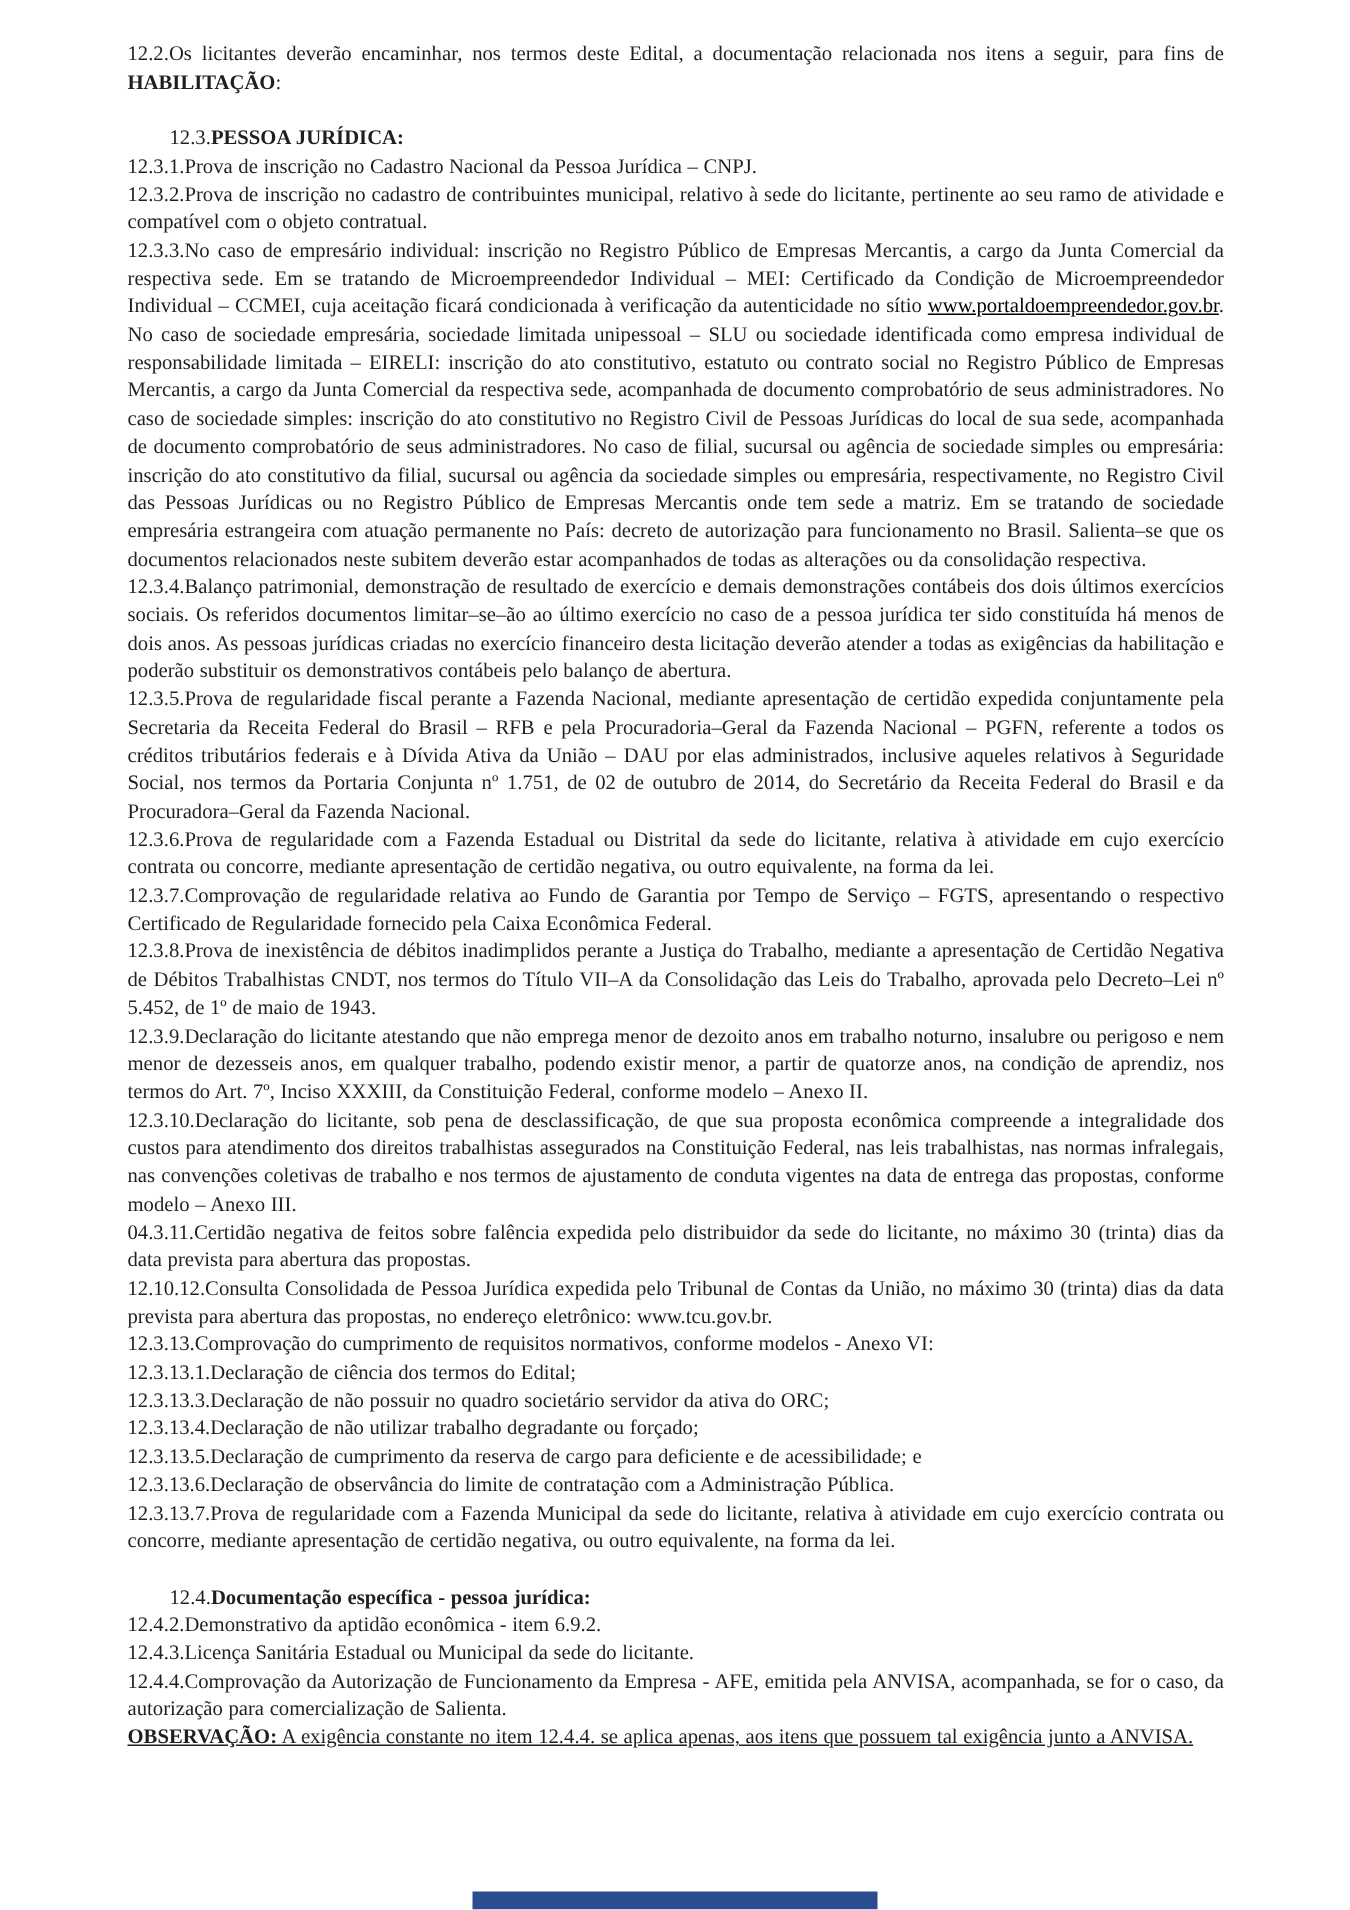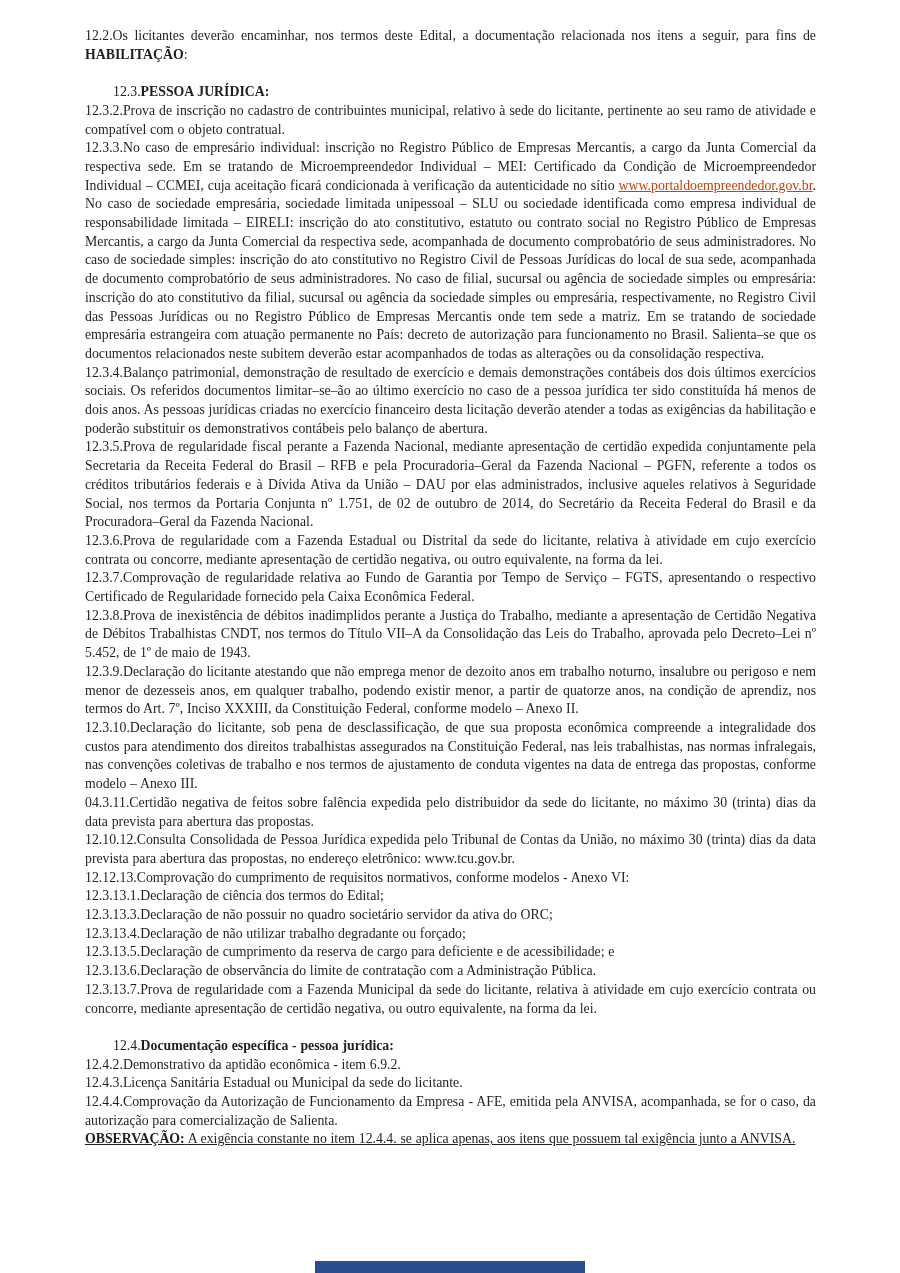--- a/index.html
+++ b/index.html
@@ -23,53 +23,54 @@
   .para {
     margin: 0;
     text-align: justify;
     word-spacing: 0.02em;
   }
   .para.gap { margin-top: 18.7px; margin-left: 28px; }
   .b { font-weight: bold; }
   .i { }
   .u { text-decoration: underline; }
   a.link {
-    color: #c2410c;
+    color: #000000;
     text-decoration: underline;
     cursor: pointer;
   }
   .footer-bar {
     position: absolute;
     bottom: 0;
     left: 50%;
     transform: translateX(-50%);
     width: 270px;
     height: 12px;
     background: #2a4d8f;
   }
 </style>
 </head>
 <body style="background: rgb(255, 255, 255);">
 
 <div class="page" style="color: rgb(31, 31, 31);">
   <div>
       <p class="para"><span>12.2.Os licitantes deverão encaminhar, nos termos deste Edital, a documentação relacionada nos itens a seguir, para fins de </span><span class="b">HABILITAÇÃO</span><span>:</span></p>
       <p class="para gap"><span>12.3.</span><span class="b">PESSOA JURÍDICA:</span></p>
+      <p class="para"><span>12.3.1.Prova de inscrição no Cadastro Nacional da Pessoa Jurídica – CNPJ.</span></p>
       <p class="para"><span>12.3.2.Prova de inscrição no cadastro de contribuintes municipal, relativo à sede do licitante, pertinente ao seu ramo de atividade e compatível com o objeto contratual.</span></p>
       <p class="para"><span>12.3.3.No caso de empresário individual: inscrição no Registro Público de Empresas Mercantis, a cargo da Junta Comercial da respectiva sede. Em se tratando de Microempreendedor Individual – MEI: Certificado da Condição de Microempreendedor Individual – CCMEI, cuja aceitação ficará condicionada à verificação da autenticidade no sítio </span><a href="#" class="link">www.portaldoempreendedor.gov.br</a><span>. No caso de sociedade empresária, sociedade limitada unipessoal – SLU ou sociedade identificada como empresa individual de responsabilidade limitada – EIRELI: inscrição do ato constitutivo, estatuto ou contrato social no Registro Público de Empresas Mercantis, a cargo da Junta Comercial da respectiva sede, acompanhada de documento comprobatório de seus administradores. No caso de sociedade simples: inscrição do ato constitutivo no Registro Civil de Pessoas Jurídicas do local de sua sede, acompanhada de documento comprobatório de seus administradores. No caso de filial, sucursal ou agência de sociedade simples ou empresária: inscrição do ato constitutivo da filial, sucursal ou agência da sociedade simples ou empresária, respectivamente, no Registro Civil das Pessoas Jurídicas ou no Registro Público de Empresas Mercantis onde tem sede a matriz. Em se tratando de sociedade empresária estrangeira com atuação permanente no País: decreto de autorização para funcionamento no Brasil. Salienta–se que os documentos relacionados neste subitem deverão estar acompanhados de todas as alterações ou da consolidação respectiva.</span></p>
       <p class="para"><span>12.3.4.Balanço patrimonial, demonstração de resultado de exercício e demais demonstrações contábeis dos dois últimos exercícios sociais. Os referidos documentos limitar–se–ão ao último exercício no caso de a pessoa jurídica ter sido constituída há menos de dois anos. As pessoas jurídicas criadas no exercício financeiro desta licitação deverão atender a todas as exigências da habilitação e poderão substituir os demonstrativos contábeis pelo balanço de abertura.</span></p>
       <p class="para"><span>12.3.5.Prova de regularidade fiscal perante a Fazenda Nacional, mediante apresentação de certidão expedida conjuntamente pela Secretaria da Receita Federal do Brasil – RFB e pela Procuradoria–Geral da Fazenda Nacional – PGFN, referente a todos os créditos tributários federais e à Dívida Ativa da União – DAU por elas administrados, inclusive aqueles relativos à Seguridade Social, nos termos da Portaria Conjunta nº 1.751, de 02 de outubro de 2014, do Secretário da Receita Federal do Brasil e da Procuradora–Geral da Fazenda Nacional.</span></p>
       <p class="para"><span>12.3.6.Prova de regularidade com a Fazenda Estadual ou Distrital da sede do licitante, relativa à atividade em cujo exercício contrata ou concorre, mediante apresentação de certidão negativa, ou outro equivalente, na forma da lei.</span></p>
       <p class="para"><span>12.3.7.Comprovação de regularidade relativa ao Fundo de Garantia por Tempo de Serviço – FGTS, apresentando o respectivo Certificado de Regularidade fornecido pela Caixa Econômica Federal.</span></p>
       <p class="para"><span>12.3.8.Prova de inexistência de débitos inadimplidos perante a Justiça do Trabalho, mediante a apresentação de Certidão Negativa de Débitos Trabalhistas CNDT, nos termos do Título VII–A da Consolidação das Leis do Trabalho, aprovada pelo Decreto–Lei nº 5.452, de 1º de maio de 1943.</span></p>
       <p class="para"><span>12.3.9.Declaração do licitante atestando que não emprega menor de dezoito anos em trabalho noturno, insalubre ou perigoso e nem menor de dezesseis anos, em qualquer trabalho, podendo existir menor, a partir de quatorze anos, na condição de aprendiz, nos termos do Art. 7º, Inciso XXXIII, da Constituição Federal, conforme modelo – Anexo II.</span></p>
       <p class="para"><span>12.3.10.Declaração do licitante, sob pena de desclassificação, de que sua proposta econômica compreende a integralidade dos custos para atendimento dos direitos trabalhistas assegurados na Constituição Federal, nas leis trabalhistas, nas normas infralegais, nas convenções coletivas de trabalho e nos termos de ajustamento de conduta vigentes na data de entrega das propostas, conforme modelo – Anexo III.</span></p>
       <p class="para"><span>04.3.11.Certidão negativa de feitos sobre falência expedida pelo distribuidor da sede do licitante, no máximo 30 (trinta) dias da data prevista para abertura das propostas.</span></p>
       <p class="para"><span>12.10.12.Consulta Consolidada de Pessoa Jurídica expedida pelo Tribunal de Contas da União, no máximo 30 (trinta) dias da data prevista para abertura das propostas, no endereço eletrônico: www.tcu.gov.br.</span></p>
-      <p class="para"><span>12.12.13.Comprovação do cumprimento de requisitos normativos, conforme modelos - Anexo VI:</span></p>
+      <p class="para"><span>12.3.13.Comprovação do cumprimento de requisitos normativos, conforme modelos - Anexo VI:</span></p>
       <p class="para"><span>12.3.13.1.Declaração de ciência dos termos do Edital;</span></p>
       <p class="para"><span>12.3.13.3.Declaração de não possuir no quadro societário servidor da ativa do ORC;</span></p>
       <p class="para"><span>12.3.13.4.Declaração de não utilizar trabalho degradante ou forçado;</span></p>
       <p class="para"><span>12.3.13.5.Declaração de cumprimento da reserva de cargo para deficiente e de acessibilidade; e</span></p>
       <p class="para"><span>12.3.13.6.Declaração de observância do limite de contratação com a Administração Pública.</span></p>
       <p class="para"><span>12.3.13.7.Prova de regularidade com a Fazenda Municipal da sede do licitante, relativa à atividade em cujo exercício contrata ou concorre, mediante apresentação de certidão negativa, ou outro equivalente, na forma da lei.</span></p>
       <p class="para gap"><span>12.4.</span><span class="b">Documentação específica - pessoa jurídica:</span></p>
       <p class="para"><span>12.4.2.Demonstrativo da aptidão econômica - item 6.9.2.</span></p>
       <p class="para"><span>12.4.3.Licença Sanitária Estadual ou Municipal da sede do licitante.</span></p>
       <p class="para"><span>12.4.4.Comprovação da Autorização de Funcionamento da Empresa - AFE, emitida pela ANVISA, acompanhada, se for o caso, da autorização para comercialização de Salienta.</span></p>

